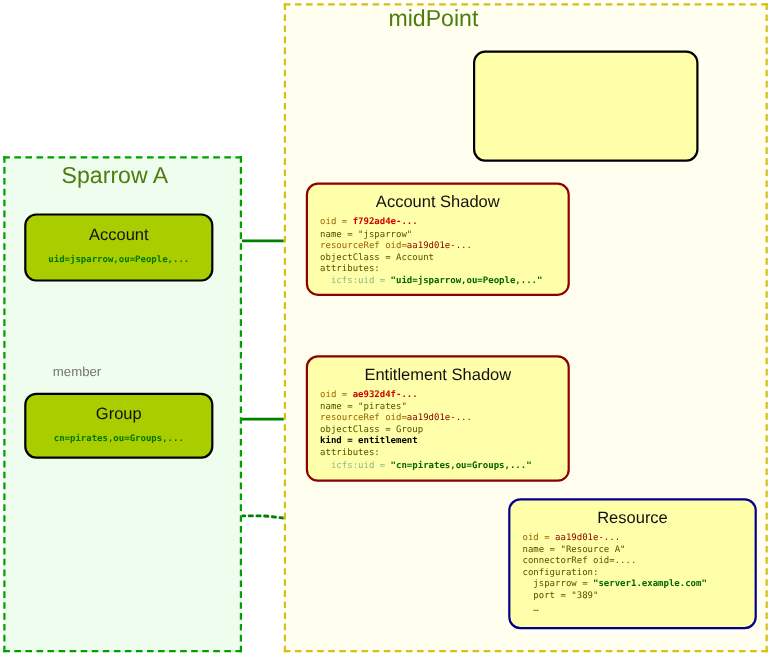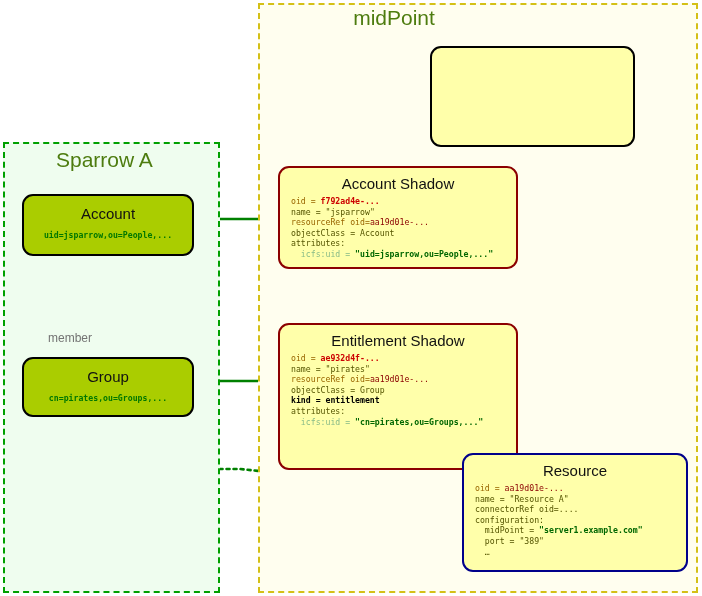--- a/index.html
+++ b/index.html
@@ -127,21 +127,21 @@
     left: 278px;
     top: 166px;
     width: 240px;
     height: 103px;
     border: 2px solid #8b0000;
   }
   #entitlement-shadow-node {
     left: 278px;
     top: 323px;
     width: 240px;
-    height: 147px;
+    height: 115px;
     border: 2px solid #8b0000;
   }
   #resource-node {
     left: 462px;
     top: 453px;
     width: 226px;
     height: 119px;
     border: 2px solid #00008b;
   }
   .c-plain { color: #555500; }
@@ -236,16 +236,16 @@
 <span class="c-plain">attributes:</span>
 <span class="c-attr">  icfs:uid = </span><span class="c-val">"cn=pirates,ou=Groups,..."</span></div>
 </div>
 
 <div class="node node-yellow" id="resource-node">
   <div class="node-title">Resource</div>
   <div class="node-body"><span class="c-ref">oid = </span><span class="c-oid-d">aa19d01e-...</span>
 <span class="c-plain">name = </span><span class="c-plain">"Resource A"</span>
 <span class="c-plain">connectorRef oid=</span><span class="c-plain">....</span>
 <span class="c-plain">configuration:</span>
-<span class="c-plain">  midPoint = </span><span class="c-val">"server1.example.com"</span>
+<span class="c-plain">  jsparrow = </span><span class="c-val">"server1.example.com"</span>
 <span class="c-plain">  port = </span><span class="c-plain">"389"</span>
 <span class="c-plain">  …</span></div>
 </div>
 
 </body></html>

